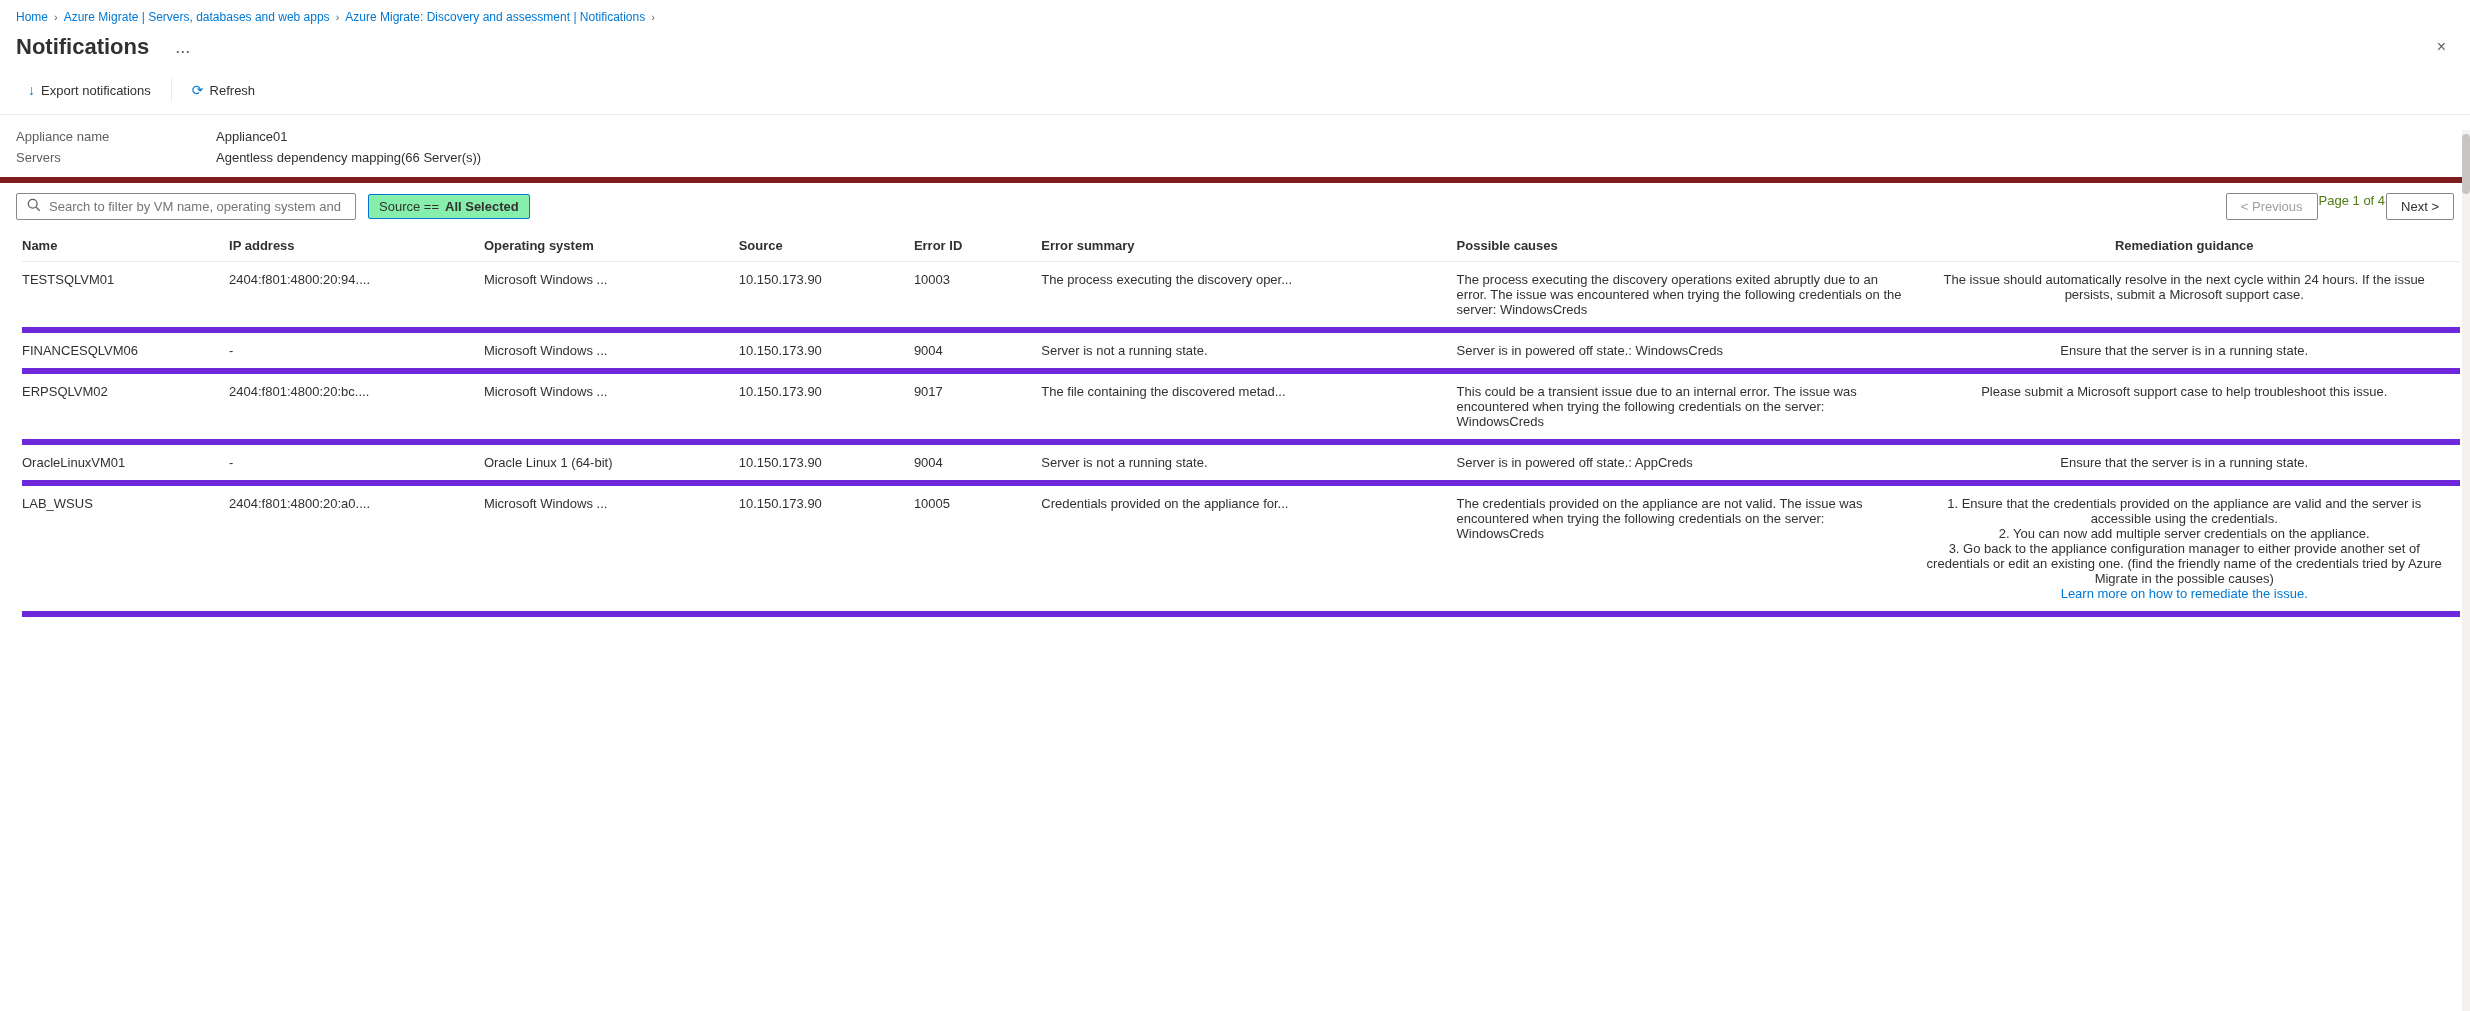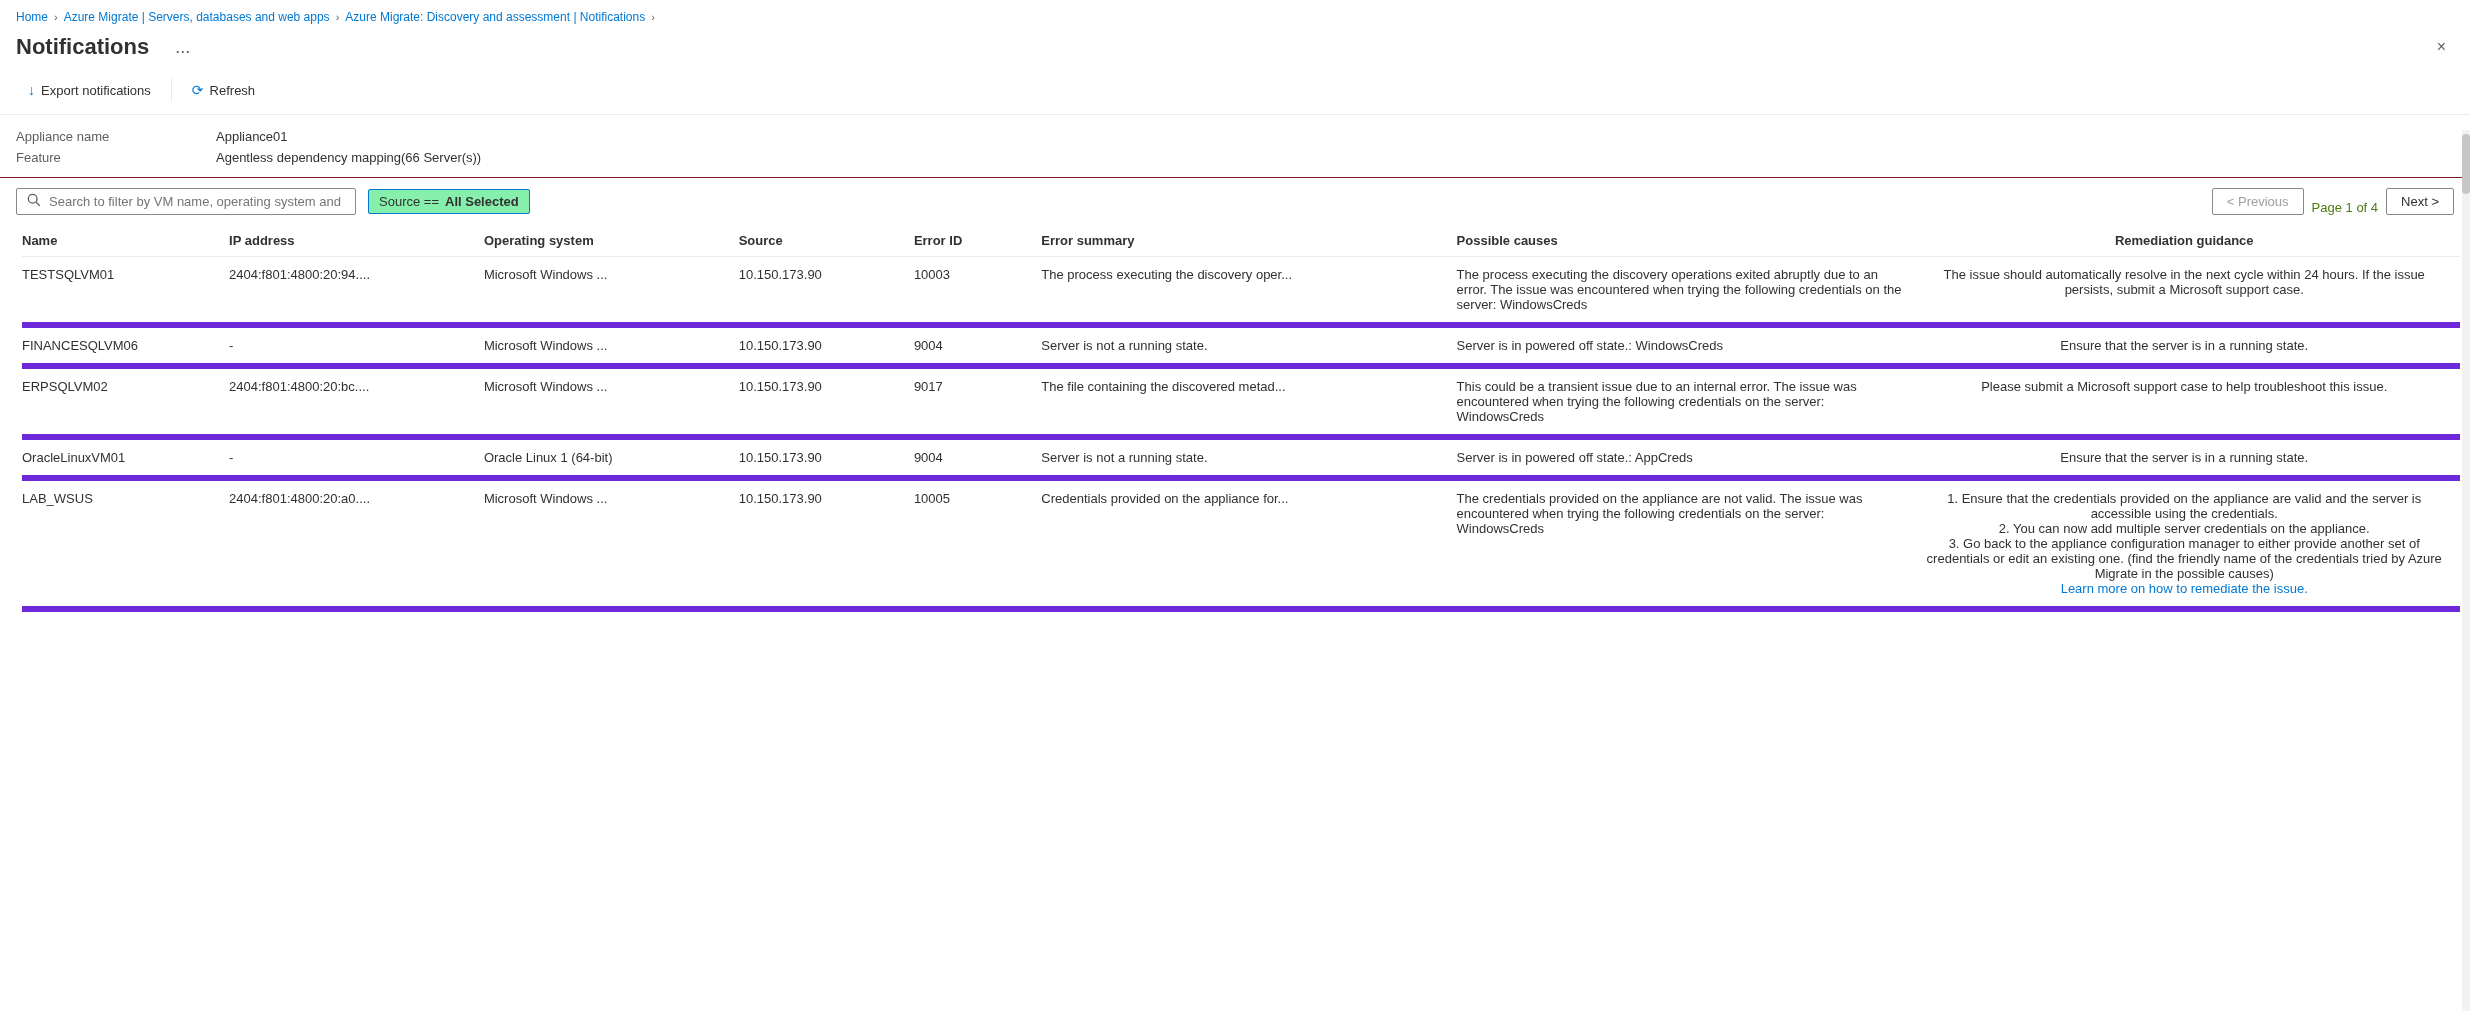--- a/index.html
+++ b/index.html
@@ -82,21 +82,21 @@
       width: 1px;
       height: 24px;
       background: #edebe9;
       margin: 0 4px;
     }
     .info-section {
       padding: 14px 16px 12px 16px;
       display: grid;
       grid-template-columns: 200px 1fr;
       gap: 6px 0;
-      border-bottom: 1px solid #7f1d1d;
+      border-bottom: 6px solid #7f1d1d;
     }
     .info-label {
       font-size: 13px;
       color: #605e5c;
     }
     .info-value {
       font-size: 13px;
       color: #323130;
     }
     .filter-bar {
@@ -141,22 +141,22 @@
       border-radius: 2px;
       padding: 4px 10px;
       font-size: 13px;
       color: #323130;
       background: #86efac;
       cursor: pointer;
     }
     .filter-tag span.bold { font-weight: 700; }
     .pagination {
       display: flex;
-      align-items: flex-end;
-      gap: 8px;
+      align-items: flex-start;
+      gap: 1px;
     }
     .page-info {
       font-size: 13px;
       color: #4d7c0f;
     }
     .pag-btn {
       border: 1px solid #8a8886;
       background: #fff;
       border-radius: 2px;
       padding: 5px 14px;
@@ -254,21 +254,21 @@
   <div class="divider-v"></div>
   <button class="toolbar-btn">
     <span class="icon">⟳</span>
     <span>Refresh</span>
   </button>
 </div>
 
 <div class="info-section">
   <span class="info-label">Appliance name</span>
   <span class="info-value">Appliance01</span>
-  <span class="info-label">Feature</span>
+  <span class="info-label">Servers</span>
   <span class="info-value">Agentless dependency mapping(66 Server(s))</span>
 </div>
 
 <div class="filter-bar">
   <div class="filter-left">
     <div class="search-box">
       <span class="search-icon-svg">
         <svg width="14" height="14" viewBox="0 0 16 16" fill="none">
           <circle cx="6.5" cy="6.5" r="5" stroke="#605e5c" stroke-width="1.5"></circle>
           <line x1="10.5" y1="10.5" x2="14.5" y2="14.5" stroke="#605e5c" stroke-width="1.5"></line>

